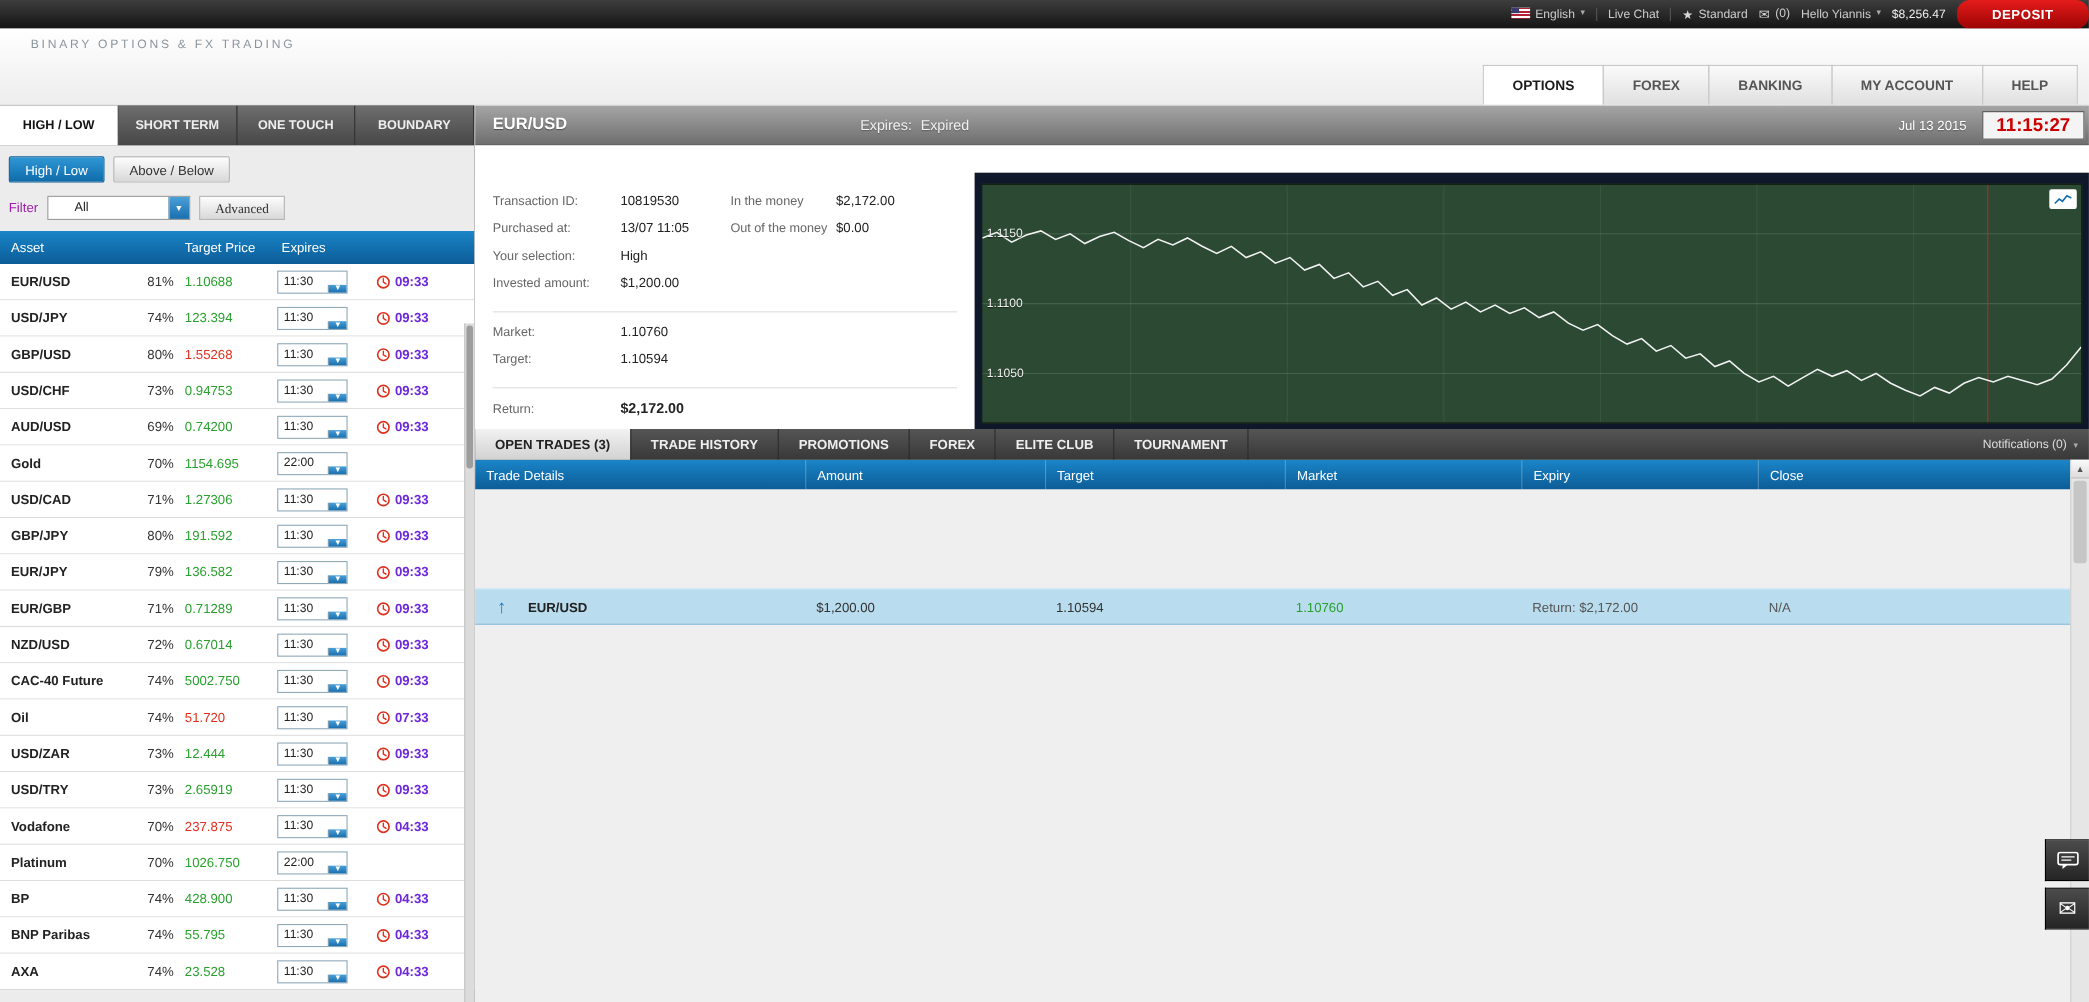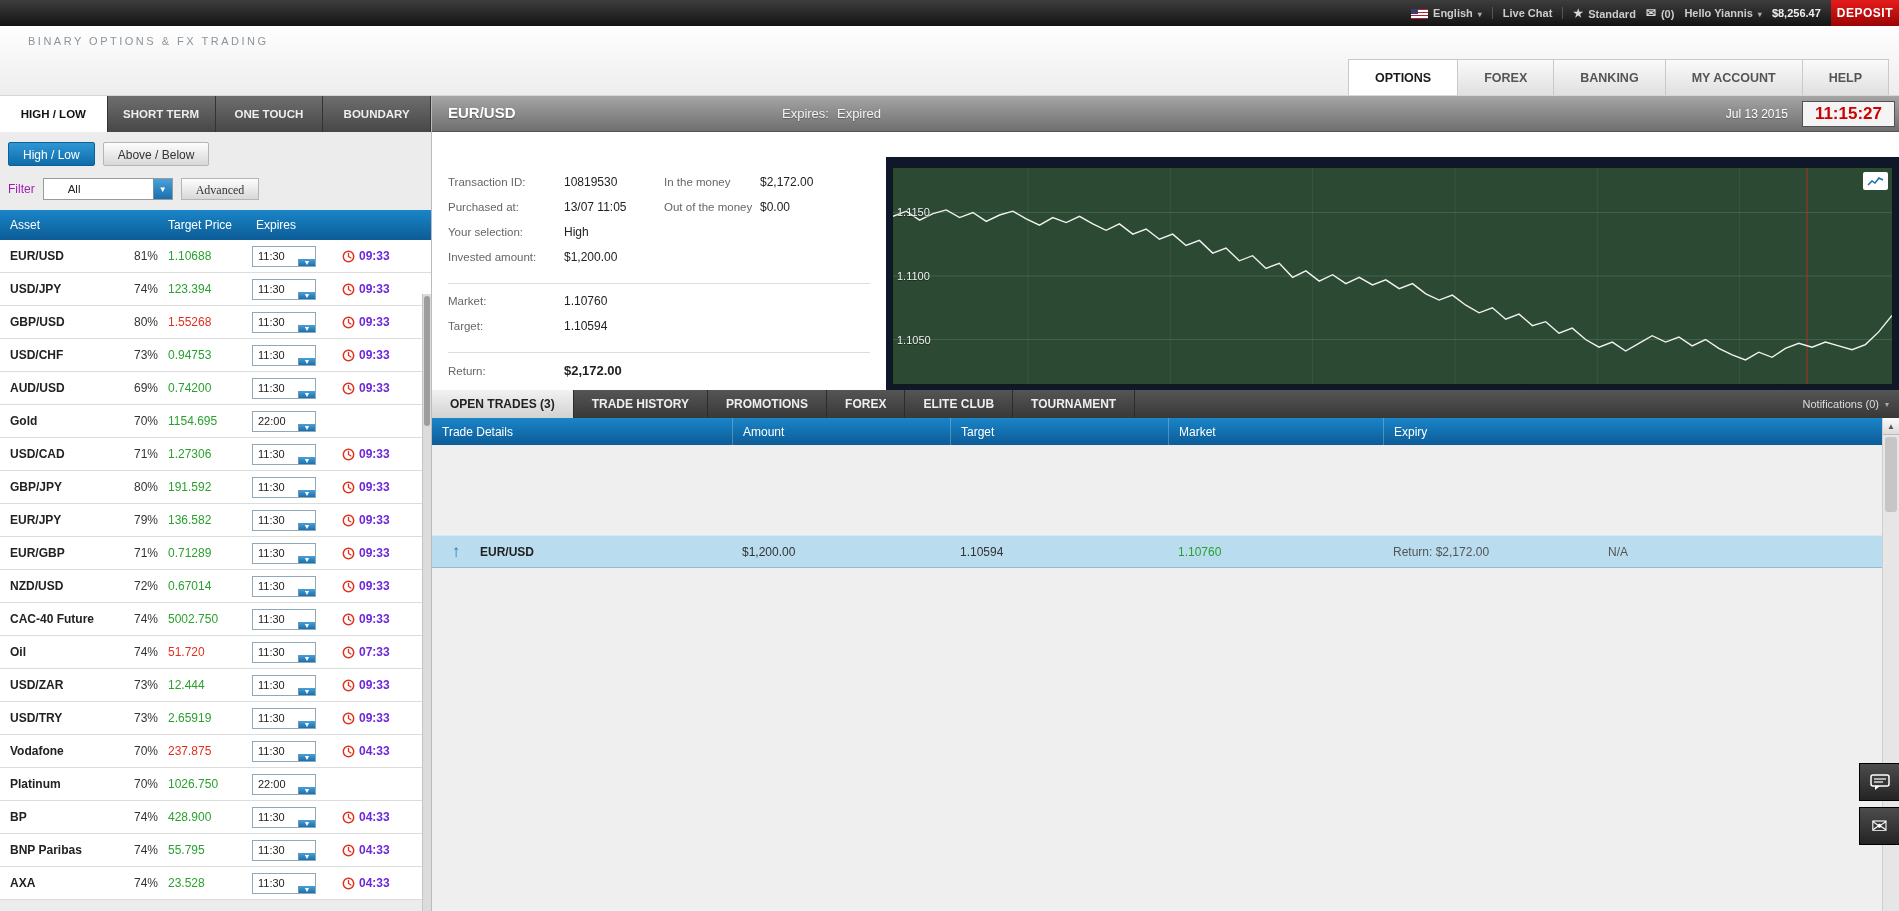--- a/index.html
+++ b/index.html
@@ -2,29 +2,29 @@
 <html><head>
 <meta charset="utf-8">
 <style>
   * { margin:0; padding:0; box-sizing:border-box; }
   body { background:#fff; font-family:"Liberation Sans", sans-serif; }
   #page { position:relative; width:1899px; height:911px; background:#fff; overflow:hidden; font-size:12px; color:#333; }
 
   
   #topbar { position:absolute; top:0; left:0; right:0; height:26px; background:linear-gradient(#3d3d3d,#141414); }
   .tb-right { position:absolute; right:0; top:0; height:26px; display:flex; align-items:center; gap:10px; color:#ccc; font-size:11px; }
-  .tb-item { display:flex; align-items:flex-end; gap:5px; white-space:nowrap; cursor:default;font-weight:bold; }
+  .tb-item { display:flex; align-items:flex-start; gap:5px; white-space:nowrap; cursor:default; }
   .tb-sep { width:1px; height:12px; background:#555; }
   .flag { position:relative; width:17px; height:10px; background:repeating-linear-gradient(180deg,#b22234 0 1.5px,#fff 1.5px 3px); display:inline-block; }
   .flag-union { position:absolute; top:0; left:0; width:7px; height:5px; background:#3c3b6e; }
   .caret { font-size:8px; color:#aaa; }
   .star { color:#d8d8d8; font-size:11px; }
   .env { color:#d8d8d8; font-size:12px; }
   .balance { color:#eee; }
-  .deposit { height:26px; line-height:26px; padding:0 6px; background:linear-gradient(#e51b1b,#9c0404); color:#fff; font-weight:bold; font-size:12px; letter-spacing:.5px; cursor:pointer; }
+  .deposit { height:26px; line-height:26px; padding:0 32px; background:linear-gradient(#e51b1b,#9c0404); color:#fff; font-weight:bold; font-size:12px; letter-spacing:.5px; cursor:pointer;border-radius:12px; }
 
   
   #header { position:absolute; top:26px; left:0; right:0; height:70px; background:linear-gradient(#ffffff,#ededed); border-bottom:1px solid #d7d7d7; }
   .brand { position:absolute; left:28px; top:8px; cursor:pointer; }
   .brand-name { font-size:30px; font-weight:bold; letter-spacing:1px; color:#27394a; text-shadow:0 1px 0 #fff; }
   .brand-reg { font-size:11px; color:#27394a; vertical-align:super; }
   .brand-tag { font-size:11px; letter-spacing:2.5px; color:#8b949c; margin-top:1px; }
   .nav { position:absolute; right:10px; bottom:0; display:flex; }
   .nav-tab { height:36px; line-height:36px; padding:0 26px; font-size:12.5px; font-weight:bold; color:#555; background:linear-gradient(#fafafa,#e0e0e0); border:1px solid #c9c9c9; border-bottom:none; margin-left:-1px; cursor:pointer; }
   .nav-tab.active { background:#fff; color:#1a1a1a; }
@@ -591,20 +591,21 @@
           <span>Notifications (0)</span>
           <span class="caret">▾</span>
         </span>
       </div>
       <div class="b-thead">
         <span>Trade Details</span>
         <span>Amount</span>
         <span>Target</span>
         <span>Market</span>
         <span>Expiry</span>
+        <span>Close</span>
       </div>
       <div class="b-rows">
         <div class="b-gap"></div>
       <div class="trade-row">
             <span class="tr-first">
               <span class="tr-arrow">↑</span>
               <span class="tr-sym">EUR/USD</span>
             </span>
             <span>$1,200.00</span>
             <span>1.10594</span>

